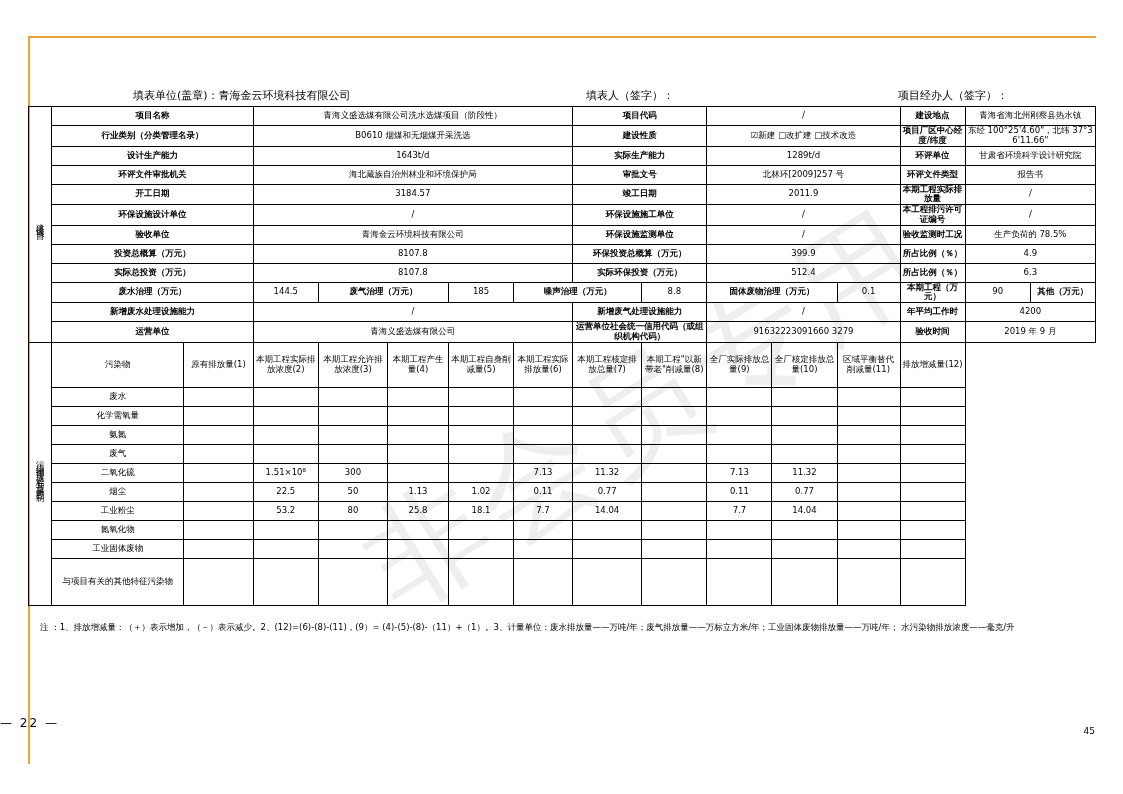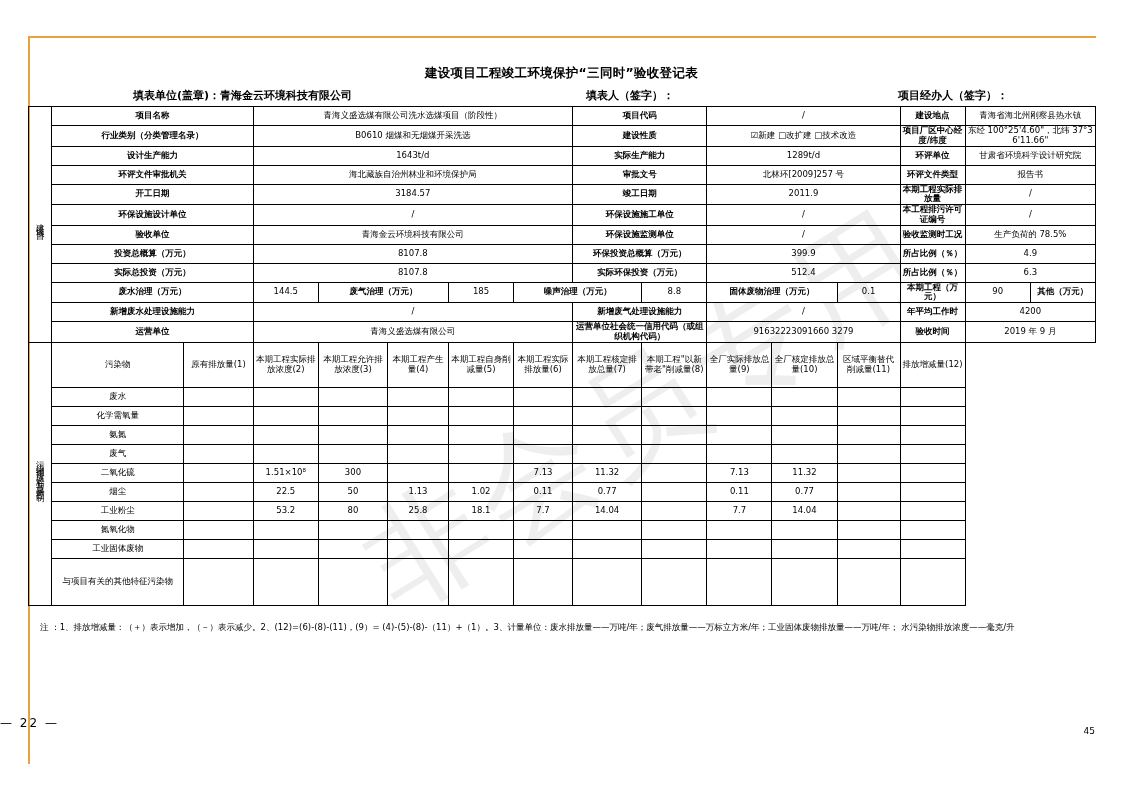--- a/index.html
+++ b/index.html
@@ -42,21 +42,21 @@
     font-weight: bold;
     letter-spacing: 0.3px;
   }
   .subhead {
     position: absolute;
     top: 88px;
     left: 28px;
     width: 1068px;
     height: 16px;
     font-size: 11px;
-    font-weight: bold;
+    font-weight: normal;
   }
   .subhead span.a { position: absolute; left: 105px; }
   .subhead span.b { position: absolute; left: 558px; }
   .subhead span.c { position: absolute; left: 870px; }
 
   table.main {
     position: absolute;
     left: 28px;
     top: 106px;
     width: 1068px;
@@ -130,21 +130,20 @@
 </head>
 <body>
 
 <div class="page">
 
   <div class="edge-top"></div>
   <div class="edge-left"></div>
 
   <div class="watermark">非会员专用</div>
 
-  <div class="title">建设项目工程竣工环境保护“三同时”验收登记表</div>
 
   <div class="subhead">
     <span class="a">填表单位(盖章)：青海金云环境科技有限公司</span>
     <span class="b">填表人（签字）：</span>
     <span class="c">项目经办人（签字）：</span>
   </div>
 
   <table class="main">
     <colgroup>
       <col style="width:22px">

